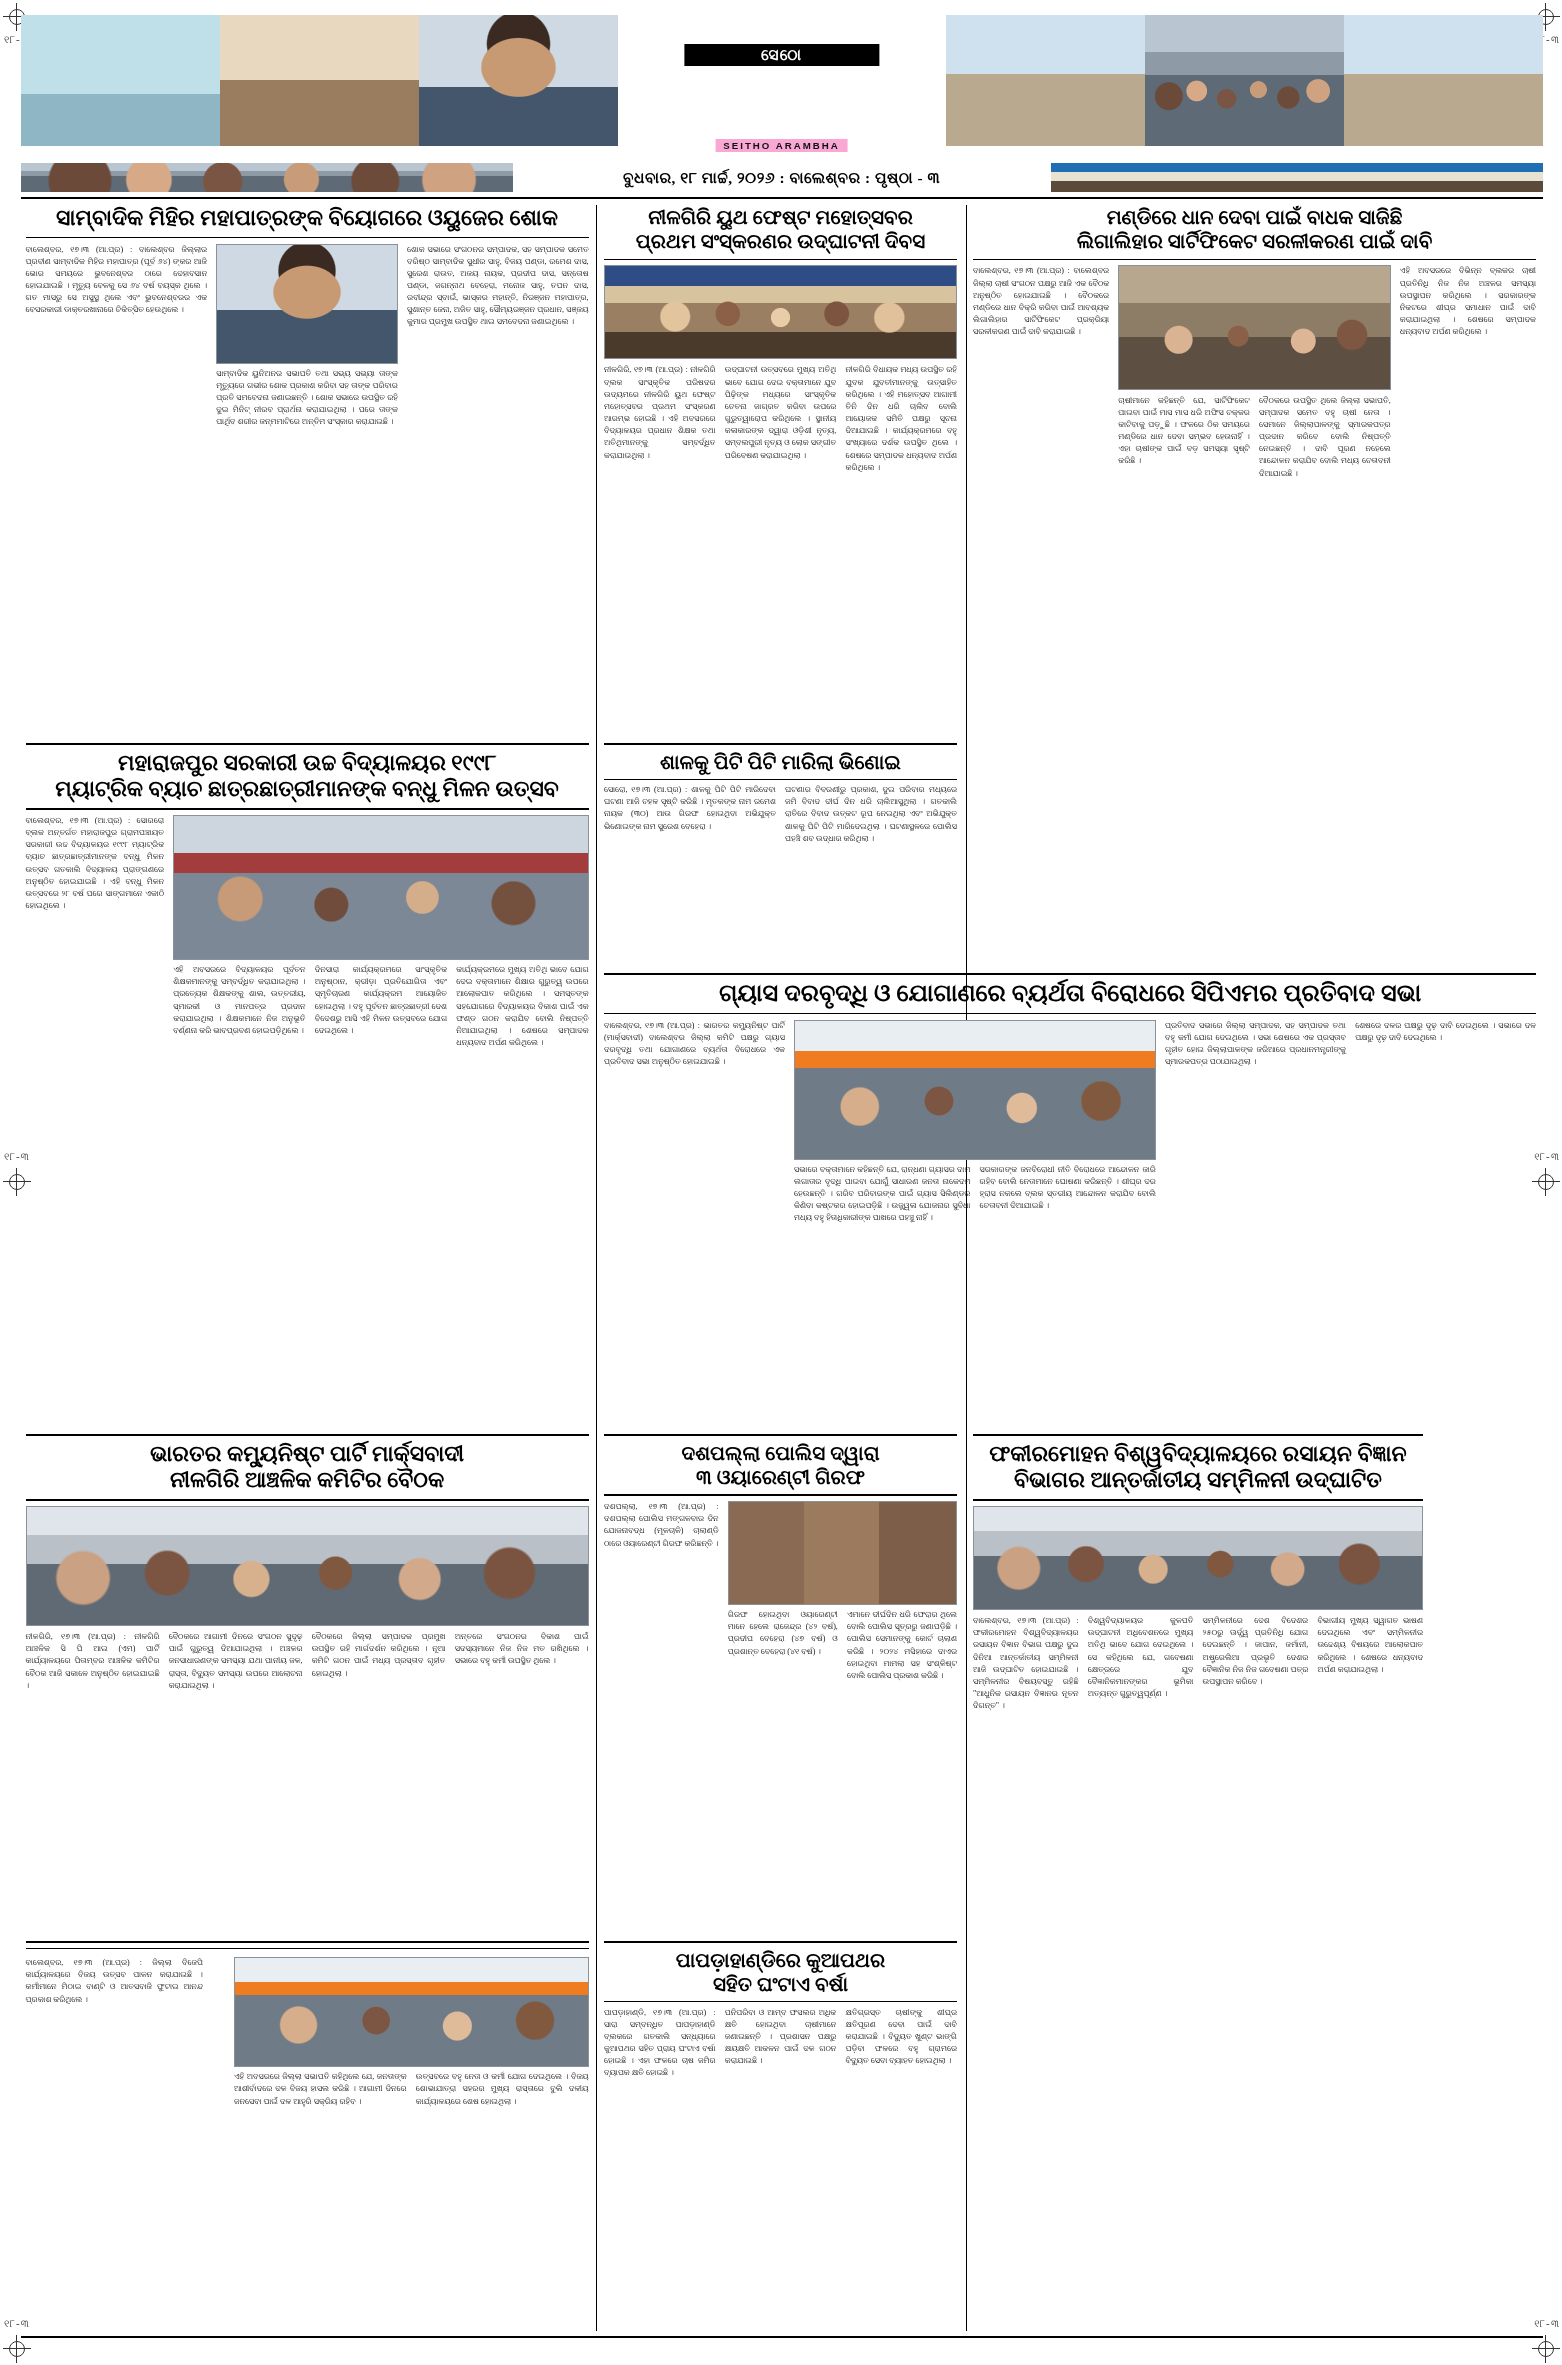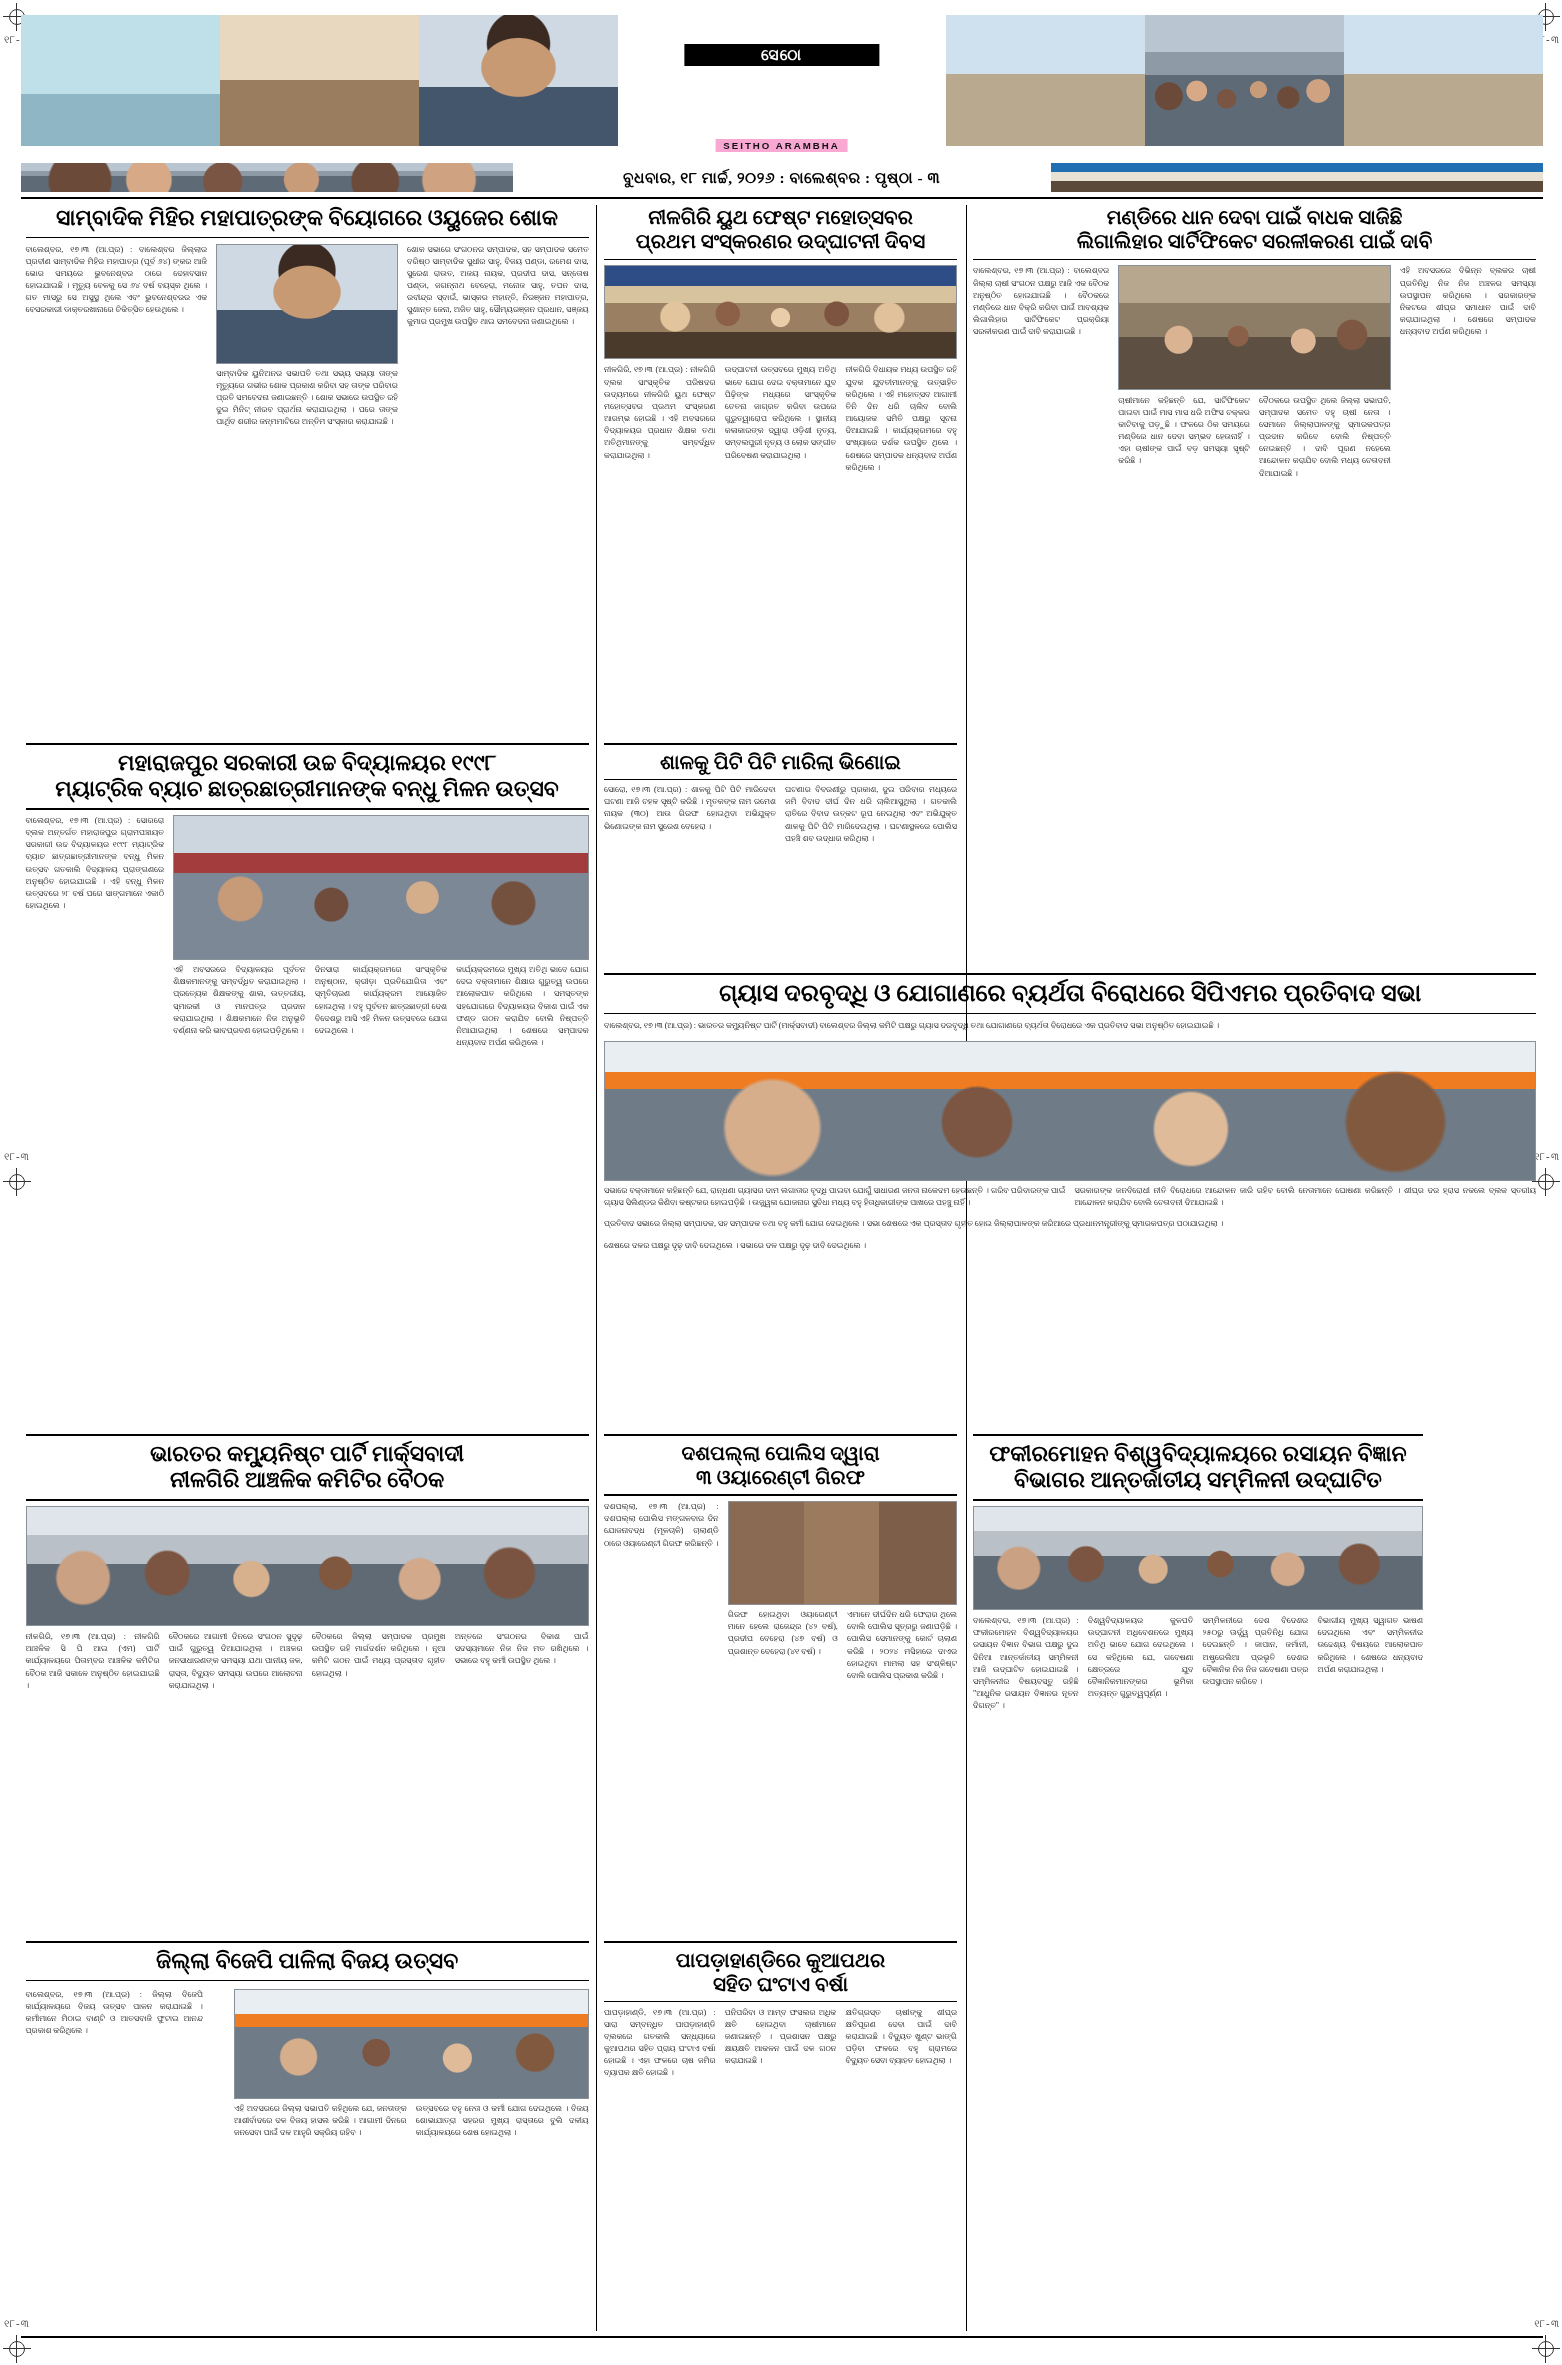--- a/index.html
+++ b/index.html
@@ -260,21 +260,21 @@
       <div class="col">
         <div class="body">ଘଟଣାର ବିବରଣୀରୁ ପ୍ରକାଶ, ଦୁଇ ପରିବାର ମଧ୍ୟରେ ଜମି ବିବାଦ ଦୀର୍ଘ ଦିନ ଧରି ଚାଲିଆସୁଥିଲା । ଗତକାଲି ରାତିରେ ବିବାଦ ଉତ୍କଟ ରୂପ ନେଇଥିଲା ଏବଂ ଅଭିଯୁକ୍ତ ଶାଳକୁ ପିଟି ପିଟି ମାରିଦେଇଥିଲା । ଘଟଣାସ୍ଥଳରେ ପୋଲିସ ପହଞ୍ଚି ଶବ ଉଦ୍ଧାର କରିଥିଲା ।</div>
       </div>
     </div>
   </div>
 
   <div class="zone" style="left:604px;top:973px;width:932px;">
     <div class="hrule" style="margin:0 0 4.1px 0;"></div>
     <div class="hl big">ଗ୍ୟାସ ଦରବୃଦ୍ଧି ଓ ଯୋଗାଣରେ ବ୍ୟର୍ଥତା ବିରୋଧରେ ସିପିଏମର ପ୍ରତିବାଦ ସଭା</div>
     <div class="hrule"></div>
-    <div class="cols" style="margin-top:5.1px;flex-direction:column;">
+    <div class="cols" style="margin-top:5.1px;">
       <div class="col">
         <div class="body">ବାଲେଶ୍ବର, ୧୭।୩ (ଆ.ପ୍ର) : ଭାରତର କମ୍ୟୁନିଷ୍ଟ ପାର୍ଟି (ମାର୍କ୍ସବାଦୀ) ବାଲେଶ୍ବର ଜିଲ୍ଲା କମିଟି ପକ୍ଷରୁ ଗ୍ୟାସ ଦରବୃଦ୍ଧି ତଥା ଯୋଗାଣରେ ବ୍ୟର୍ଥତା ବିରୋଧରେ ଏକ ପ୍ରତିବାଦ ସଭା ଅନୁଷ୍ଠିତ ହୋଇଯାଇଛି ।</div>
       </div>
       <div class="col" style="flex:2 1 0;">
         <div class="photo p-rally" style="height:138px;margin-bottom:4.1px;"></div>
         <div class="cols">
           <div class="col">
             <div class="body">ସଭାରେ ବକ୍ତାମାନେ କହିଛନ୍ତି ଯେ, ରାନ୍ଧଣା ଗ୍ୟାସର ଦାମ ଲଗାତାର ବୃଦ୍ଧି ପାଇବା ଯୋଗୁଁ ସାଧାରଣ ଜନତା ନାକେଦମ ହେଉଛନ୍ତି । ଗରିବ ପରିବାରଙ୍କ ପାଇଁ ଗ୍ୟାସ ସିଲିଣ୍ଡର କିଣିବା କଷ୍ଟକର ହୋଇପଡ଼ିଛି । ଉଜ୍ଜ୍ୱଳା ଯୋଜନାର ସୁବିଧା ମଧ୍ୟ ବହୁ ହିତାଧିକାରୀଙ୍କ ପାଖରେ ପହଞ୍ଚୁ ନାହିଁ ।</div>
           </div>
           <div class="col">
@@ -353,21 +353,20 @@
         <div class="body">ସମ୍ମିଳନୀରେ ଦେଶ ବିଦେଶର ୨୫୦ରୁ ଊର୍ଦ୍ଧ୍ୱ ପ୍ରତିନିଧି ଯୋଗ ଦେଇଛନ୍ତି । ଜାପାନ, ଜର୍ମାନୀ, ଅଷ୍ଟ୍ରେଲିଆ ପ୍ରଭୃତି ଦେଶର ବୈଜ୍ଞାନିକ ନିଜ ନିଜ ଗବେଷଣା ପତ୍ର ଉପସ୍ଥାପନ କରିବେ ।</div>
       </div>
       <div class="col">
         <div class="body">ବିଭାଗୀୟ ମୁଖ୍ୟ ସ୍ୱାଗତ ଭାଷଣ ଦେଇଥିଲେ ଏବଂ ସମ୍ମିଳନୀର ଉଦ୍ଦେଶ୍ୟ ବିଷୟରେ ଆଲୋକପାତ କରିଥିଲେ । ଶେଷରେ ଧନ୍ୟବାଦ ଅର୍ପଣ କରାଯାଇଥିଲା ।</div>
       </div>
     </div>
   </div>
 
   <div class="zone" style="left:25.6px;top:1941px;width:563px;">
     <div class="hrule" style="margin:0 0 5.1px 0;"></div>
-    <div class="hl h1">ଜିଲ୍ଲା ବିଜେପି ପାଳିଲା ବିଜୟ ଉତ୍ସବ</div>
     <div class="hrule"></div>
     <div class="cols" style="margin-top:8px;gap:31px;">
       <div class="col">
         <div class="body">ବାଲେଶ୍ବର, ୧୭।୩ (ଆ.ପ୍ର) : ଜିଲ୍ଲା ବିଜେପି କାର୍ଯ୍ୟାଳୟରେ ବିଜୟ ଉତ୍ସବ ପାଳନ କରାଯାଇଛି । କର୍ମୀମାନେ ମିଠାଇ ବାଣ୍ଟି ଓ ଆତସବାଜି ଫୁଟାଇ ଆନନ୍ଦ ପ୍ରକାଶ କରିଥିଲେ ।</div>
       </div>
       <div class="col" style="flex:2 1 0;">
         <div class="photo p-rally" style="height:108px;margin-bottom:4.1px;"></div>
         <div class="cols">
           <div class="col">
             <div class="body">ଏହି ଅବସରରେ ଜିଲ୍ଲା ସଭାପତି କହିଥିଲେ ଯେ, ଜନତାଙ୍କ ଆଶୀର୍ବାଦରେ ଦଳ ବିଜୟ ହାସଲ କରିଛି । ଆଗାମୀ ଦିନରେ ଜନସେବା ପାଇଁ ଦଳ ଆହୁରି ସକ୍ରିୟ ରହିବ ।</div>

